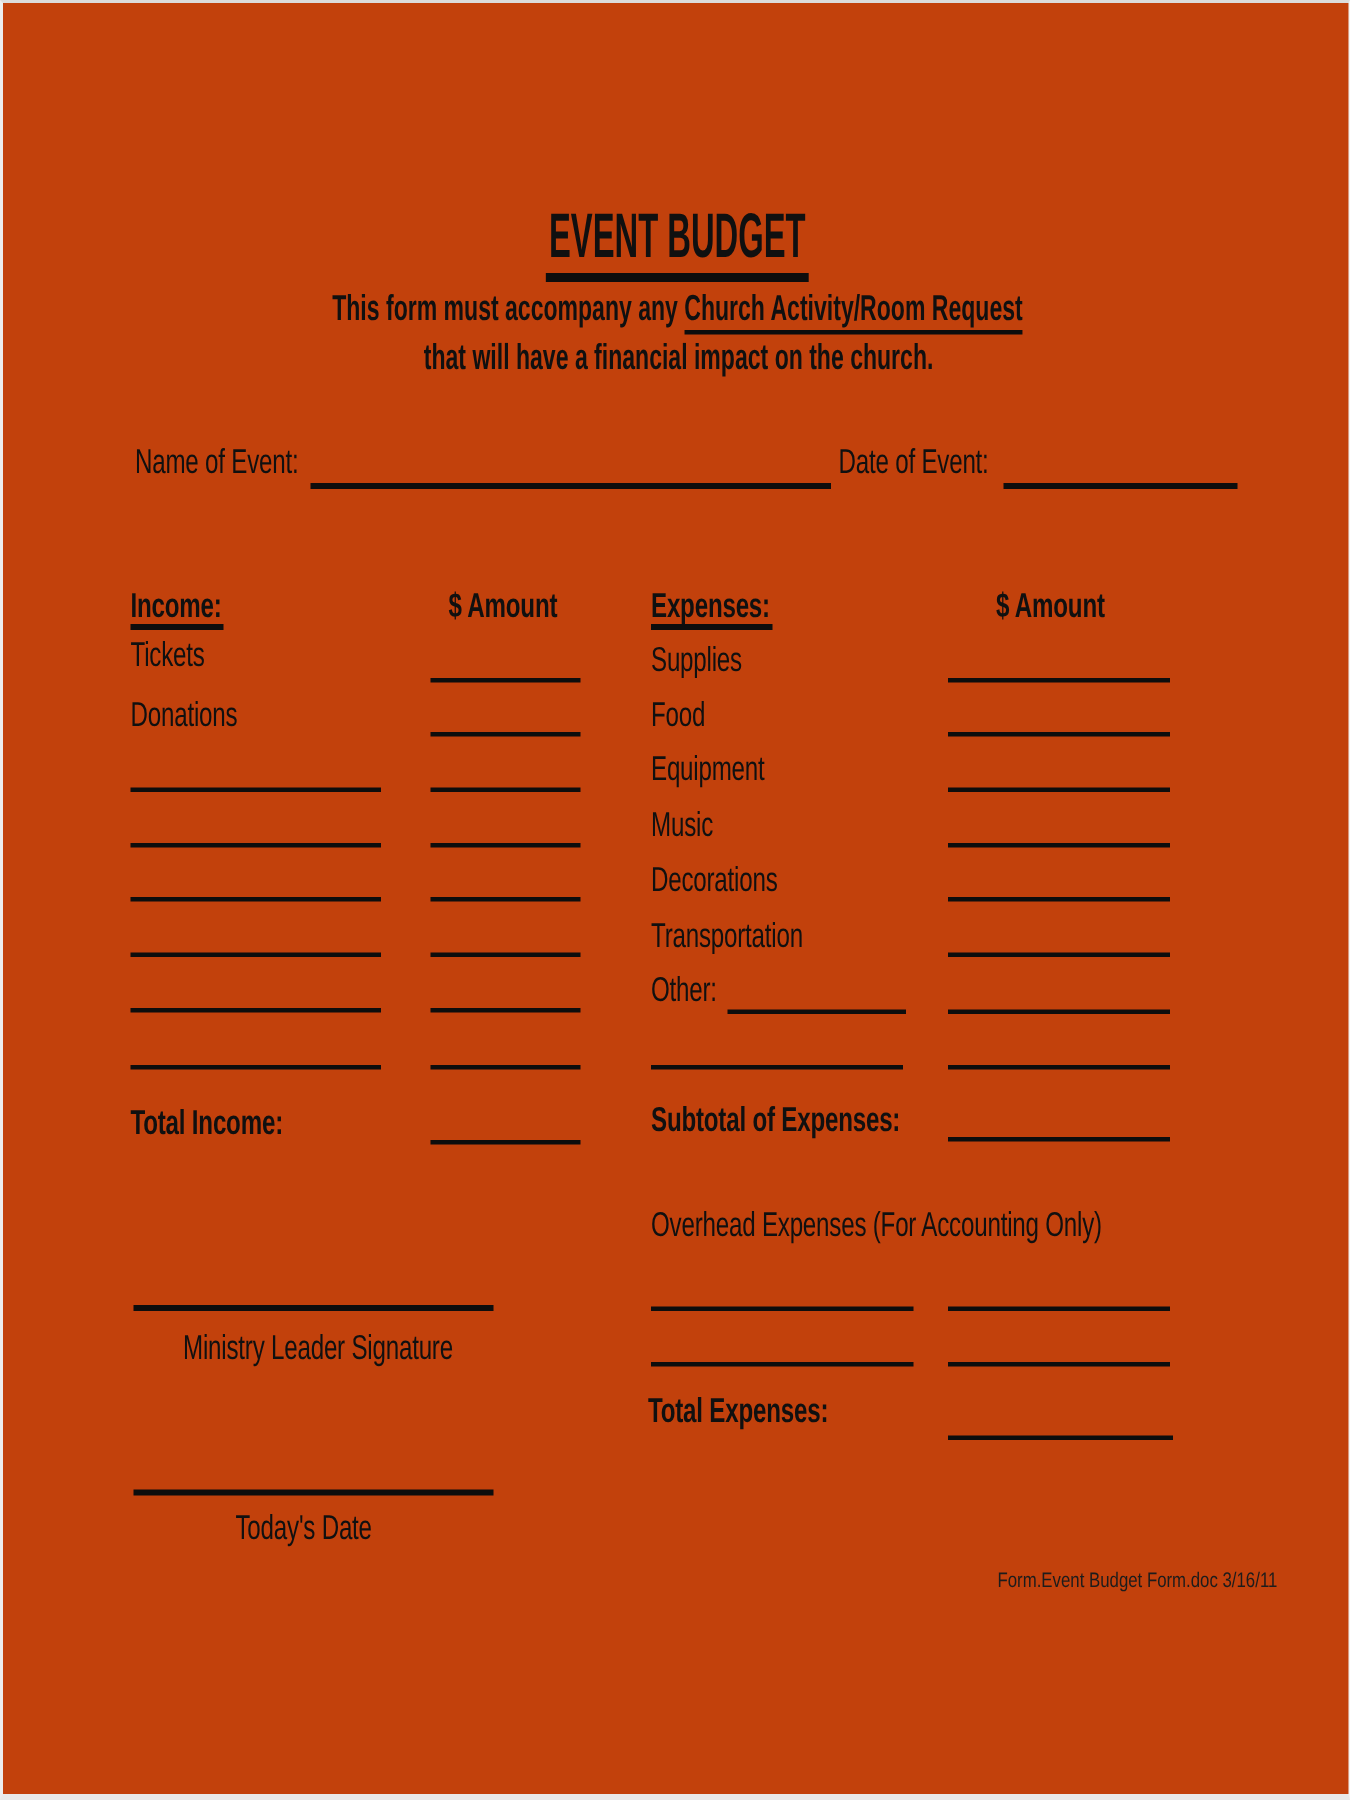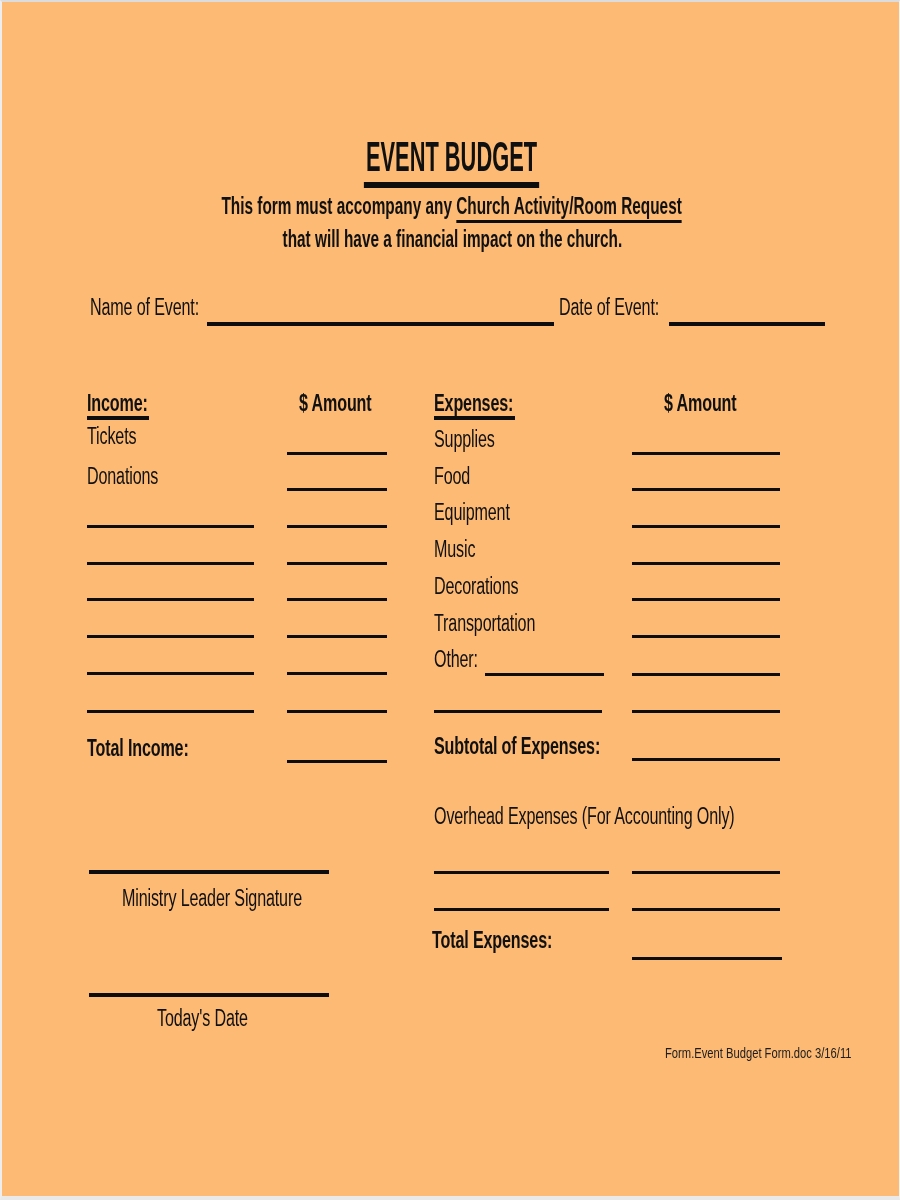--- a/index.html
+++ b/index.html
@@ -1,17 +1,17 @@
 <!DOCTYPE html>
 <html><head>
 <meta charset="utf-8">
 <style>
   html,body{margin:0;padding:0;background:#ffffff;}
   .page{
-    position:relative;width:900px;height:1200px;background:#fdba74;overflow:hidden;
+    position:relative;width:900px;height:1200px;background:#c2410c;overflow:hidden;
     font-family:"Liberation Sans","DejaVu Sans",sans-serif;color:#101010;
     border-top:2px solid #dcdcdc;border-left:2px solid #ededed;
     border-right:1px solid #f3f3f3;border-bottom:4px solid #e9e9e9;
     box-sizing:border-box;
   }
   
   .t{position:absolute;white-space:nowrap;font-size:23px;line-height:26px;
      transform:scaleX(0.70);transform-origin:0 0;letter-spacing:-0.2px;}
   .b{font-weight:bold;}
   .tc{position:absolute;left:0;width:900px;text-align:center;white-space:nowrap;}

